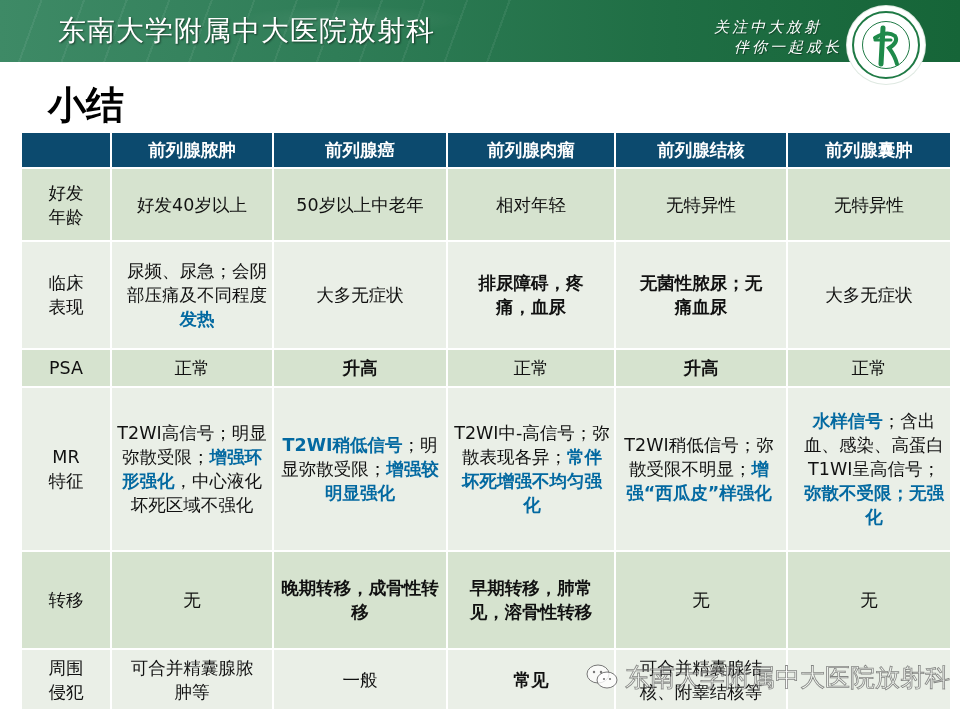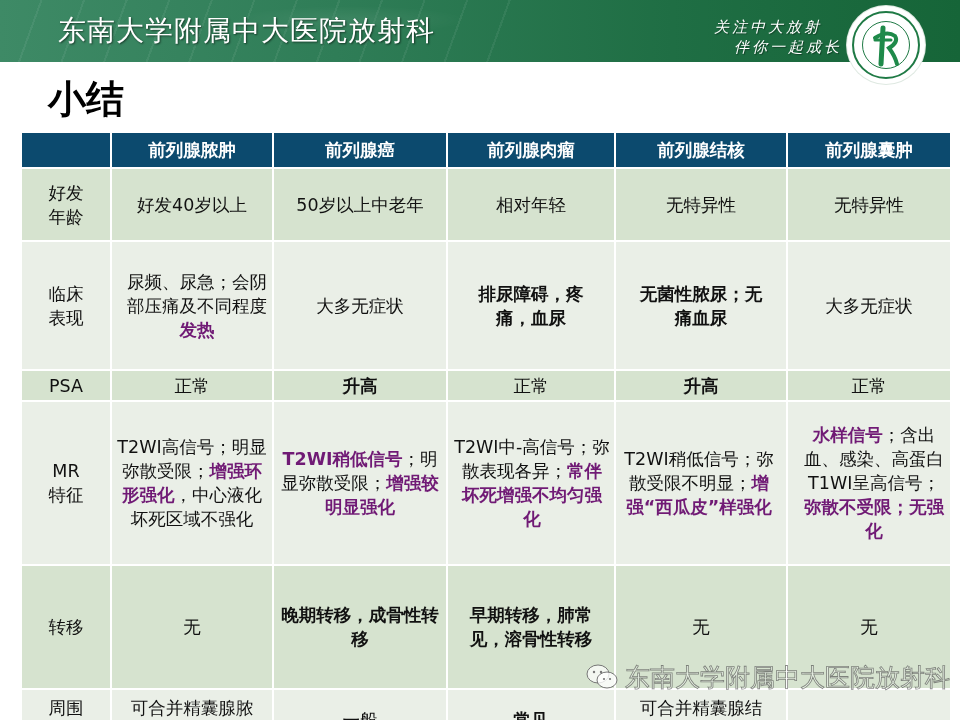--- a/index.html
+++ b/index.html
@@ -32,41 +32,41 @@
     position: absolute; left: 847px; top: 6px; width: 78px; height: 78px; border-radius: 50%;
     background: #ffffff; box-shadow: 0 0 0 1px #dfe9e2;
   }
   .logo .ring { position: absolute; left: 5px; top: 5px; width: 68px; height: 68px; border-radius: 50%;
     border: 2px solid #1f7a45; }
   .logo .ring2 { position: absolute; left: 15px; top: 15px; width: 48px; height: 48px; border-radius: 50%;
     border: 1px solid #1f7a45; }
   .logo svg { position: absolute; left: 0; top: 0; }
 
   .page-title {
-    position: absolute; left: 48px; top: 74px; font-size: 38px; font-weight: bold; color: #000000;
+    position: absolute; left: 48px; top: 80px; font-size: 38px; font-weight: bold; color: #000000;
     font-family: Liberation Mono, monospace;
   }
 
   table.summary {
     position: absolute; left: 22px; top: 133px; width: 918px;
     border-collapse: separate; border-spacing: 2px 2px; margin-left: -2px; margin-top: -2px;
     table-layout: fixed;
   }
   table.summary th, table.summary td {
     text-align: center; vertical-align: middle; font-size: 17.5px; line-height: 24px; color: #111111;
     padding: 0 4px;
   }
   table.summary thead th {
     background: #0c4a6e; color: #ffffff; font-weight: bold; height: 34px; font-size: 17.5px;
   }
   tr.odd td { background: #d6e3cf; }
   tr.even td { background: #eaefe7; }
   td.label { font-size: 17.5px; }
   td.left { text-align: left; padding: 0 6px 0 8px; }
-  .red { color: #701a75; }
+  .red { color: #0369a1; }
   .bold { font-weight: bold; }
 
   .watermark {
     position: absolute; left: 585px; top: 659px; height: 36px; display: flex; align-items: center; gap: 6px;
     pointer-events: none;
   }
   .watermark .wm-text { font-size: 25px; color: rgba(255,255,255,0.35);
     -webkit-text-stroke: 0.8px rgba(60,60,60,0.6); letter-spacing: 0px; }
 </style>
 </head>
@@ -117,41 +117,41 @@
         <div>好发</div>
         <div>年龄</div>
       </td>
       <td>好发40岁以上</td>
       <td>50岁以上中老年</td>
       <td>相对年轻</td>
       <td>无特异性</td>
       <td>无特异性</td>
     </tr>
 
-    <tr class="even" style="height:127px">
+    <tr class="even" style="height:106px">
       <td class="label">
         <div>临床</div>
         <div>表现</div>
       </td>
       <td class="left" style="padding-left:14px;">
         <span>尿频、尿急；会阴部压痛及不同程度</span><span class="red bold">发热</span>
       </td>
       <td>大多无症状</td>
       <td class="red bold">
         <div>排尿障碍，疼</div>
         <div>痛，血尿</div>
       </td>
       <td class="red bold">
         <div>无菌性脓尿；无</div>
         <div>痛血尿</div>
       </td>
       <td>大多无症状</td>
     </tr>
 
-    <tr class="odd" style="height:29px">
+    <tr class="odd" style="height:36px">
       <td class="label">PSA</td>
       <td>正常</td>
       <td class="red bold">升高</td>
       <td>正常</td>
       <td class="red bold">升高</td>
       <td>正常</td>
     </tr>
 
     <tr class="even" style="height:162px">
       <td class="label">
@@ -168,21 +168,21 @@
         <span>T2WI中-高信号；弥散表现各异；</span><span class="red bold">常伴坏死增强不均匀强化</span>
       </td>
       <td class="left" style="padding-left:0;">
         <span>T2WI稍低信号；弥散受限不明显；</span><span class="red bold">增强“西瓜皮”样强化</span>
       </td>
       <td class="left" style="padding-left:14px;">
         <span class="red bold">水样信号</span><span>；含出血、感染、高蛋白T1WI呈高信号；</span><span class="red bold">弥散不受限；无强化</span>
       </td>
     </tr>
 
-    <tr class="odd" style="height:122px">
+    <tr class="odd" style="height:96px">
       <td class="label">转移</td>
       <td>无</td>
       <td class="red bold" style="padding:0 6px;">晚期转移，成骨性转移</td>
       <td class="red bold" style="padding:0 14px;">早期转移，肺常见，溶骨性转移</td>
       <td>无</td>
       <td>无</td>
     </tr>
 
     <tr class="even" style="height:59px">
       <td class="label">

